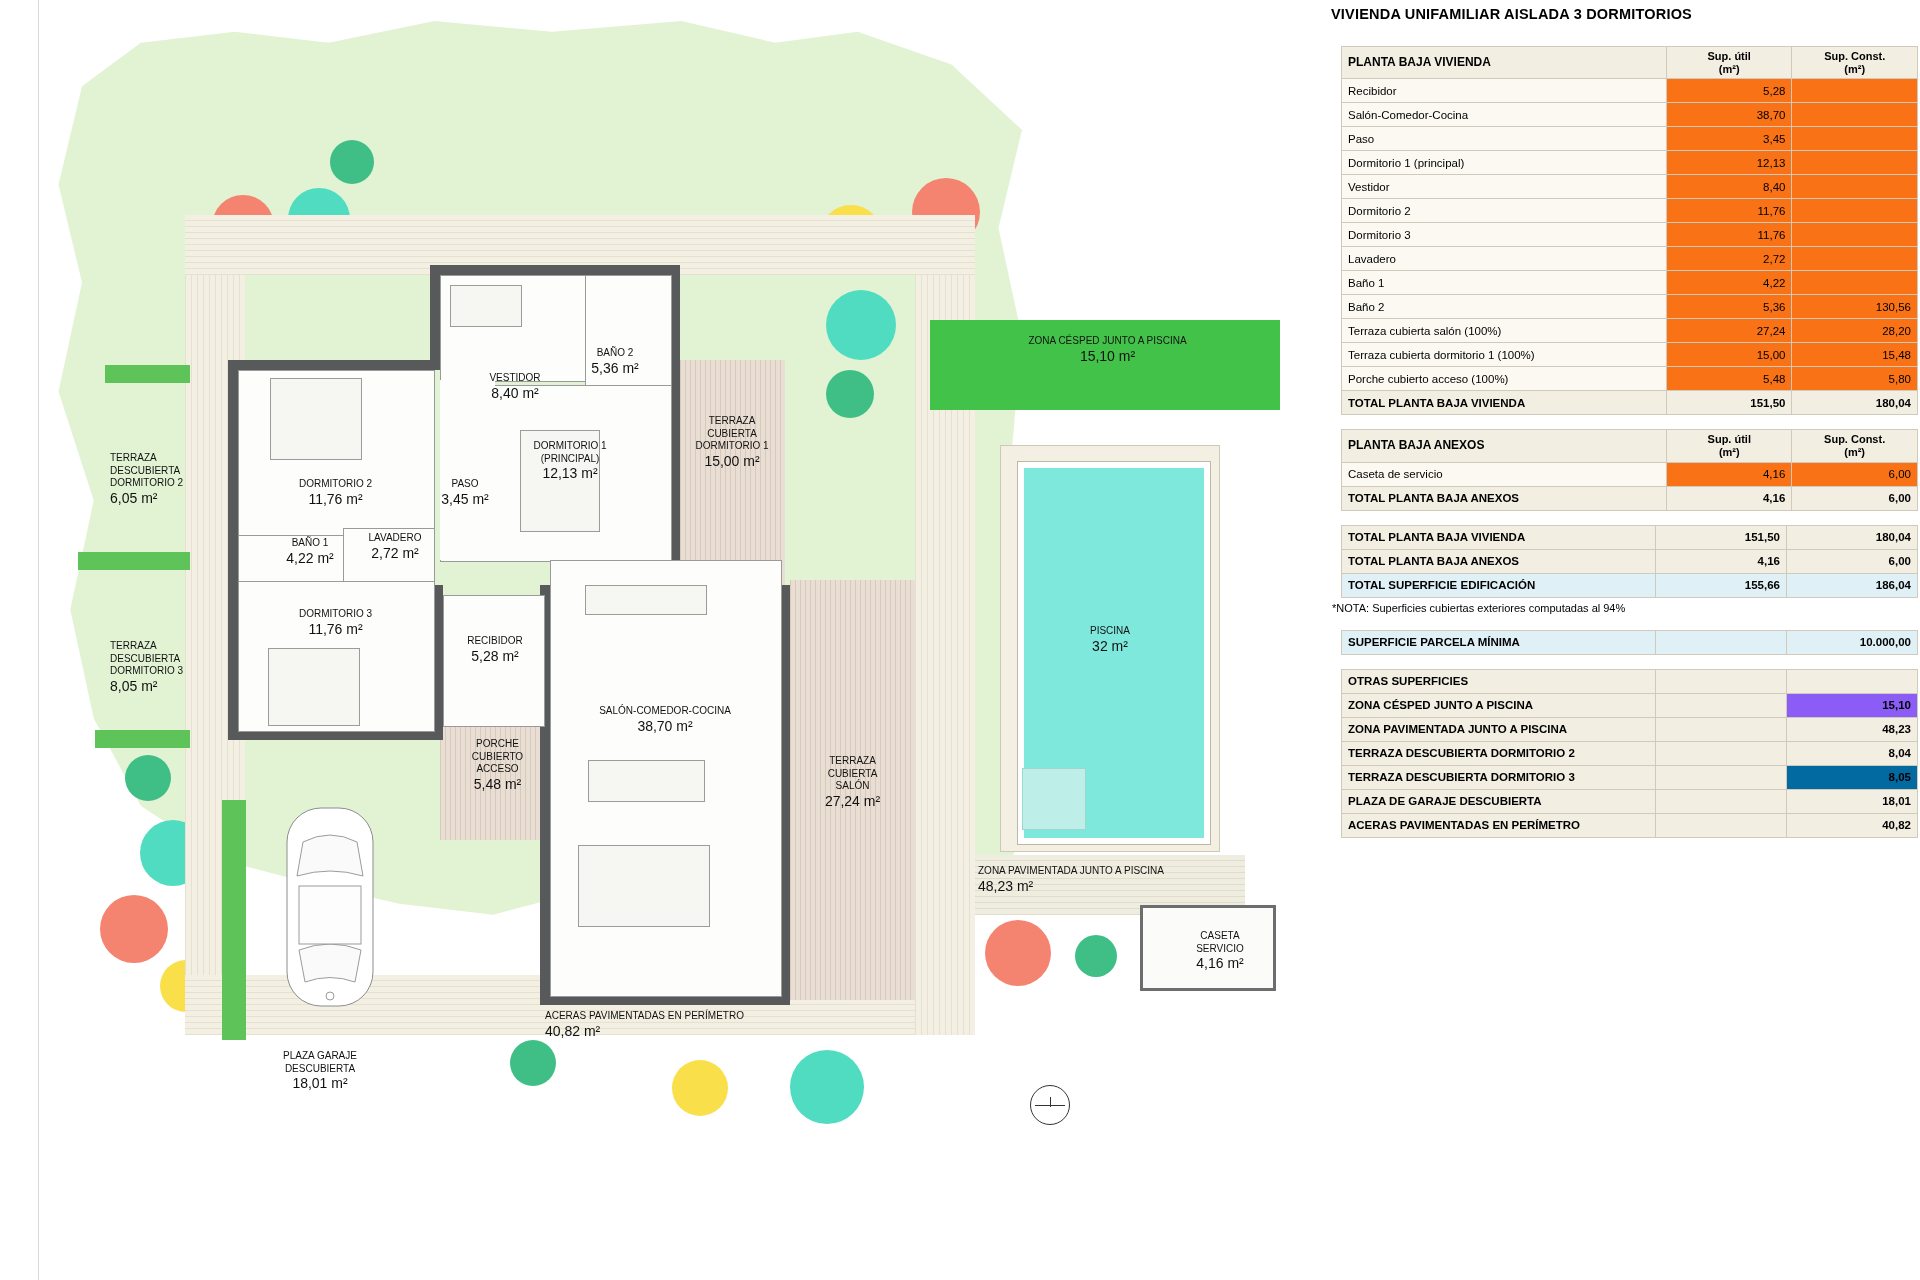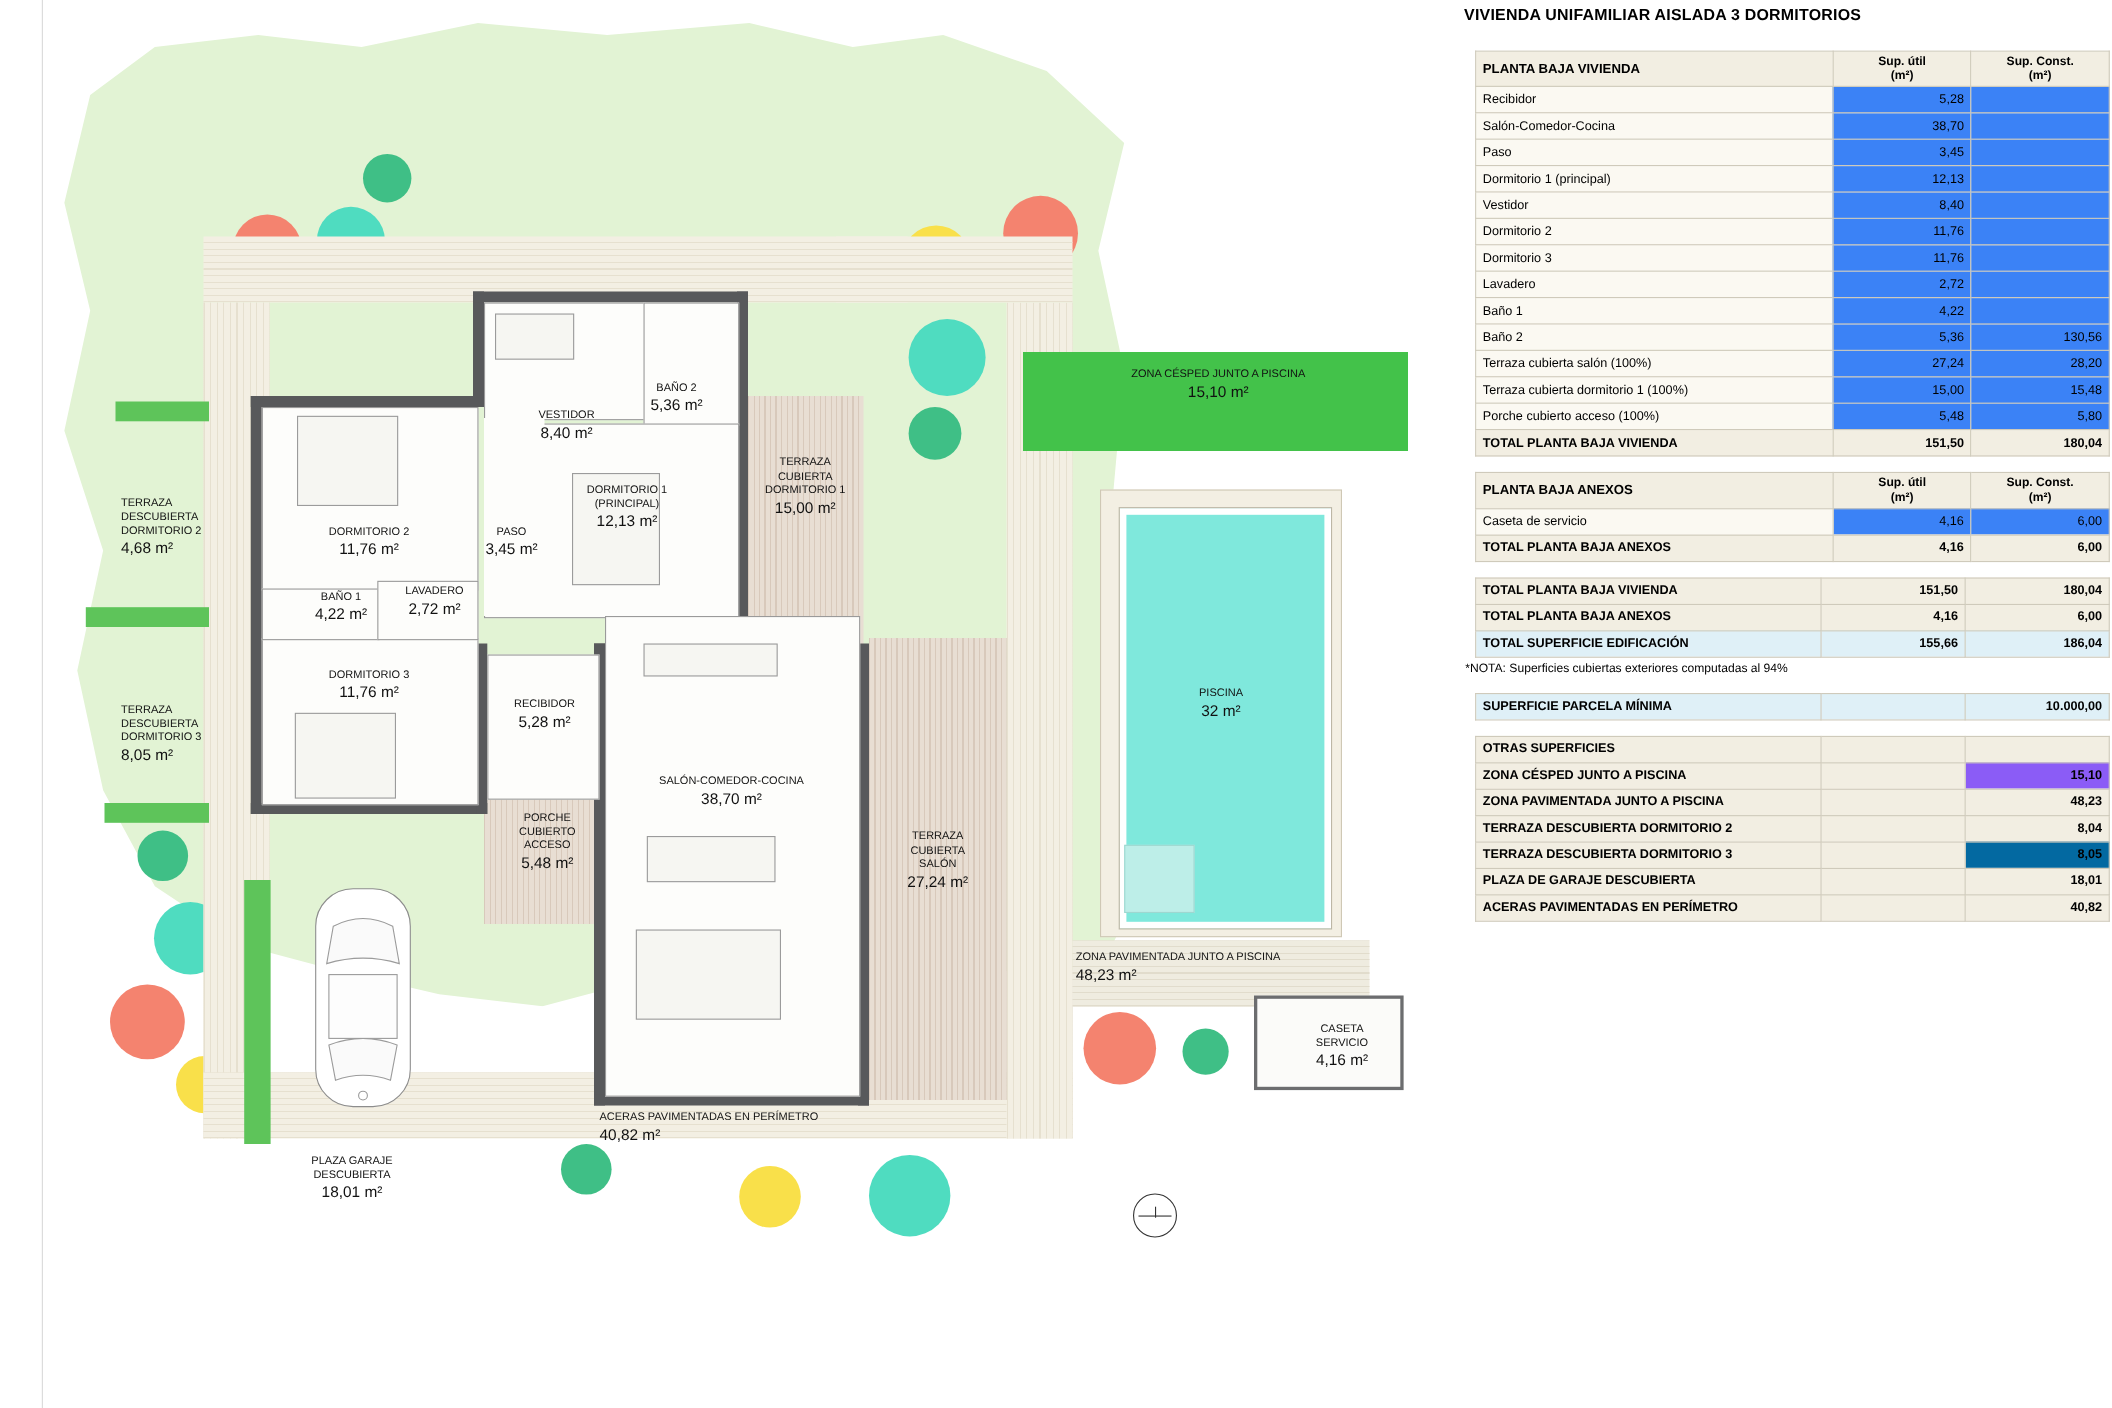--- a/index.html
+++ b/index.html
@@ -37,21 +37,21 @@
   .northmark:after{content:"";position:absolute;left:50%;top:28%;width:1px;height:10px;background:#333;}
 
   
   #panel{position:absolute;left:1325px;top:0;width:595px;height:1280px;}
   .ptitle{font-size:14.5px;font-weight:bold;letter-spacing:.2px;padding:6px 4px 24px 6px;}
   table.t{border-collapse:collapse;width:577px;margin-left:16px;font-size:11.5px;}
   table.t td,table.t th{border:1px solid #cfcabb;padding:3px 6px;height:17px;}
   .hdr td{background:#f2eee2;font-weight:bold;text-align:center;font-size:11px;line-height:1.15;}
   .hdr td.l{text-align:left;font-size:12px;}
   td.name{width:330px;background:#fbf9f2;}
-  td.num{width:118px;text-align:right;background:#3b82f6;}
+  td.num{width:118px;text-align:right;background:#f97316;}
   tr.total td{font-weight:bold;background:#f2eee2;}
   tr.grand td{font-weight:bold;background:#dff0f7;}
   .note{font-size:11px;padding:4px 6px 2px 7px;}
   .spacer{height:14px;}
   .edge{position:absolute;left:38px;top:0;width:1px;height:1280px;background:#d9d9d9;}
 </style>
 </head>
 <body>
 
 <div class="page">
@@ -196,21 +196,21 @@
     <div class="lbl" style="left:800px;top:755px;width:105px;">
       <span>TERRAZA</span><br>
       <span>CUBIERTA</span><br>
       <span>SALÓN</span><br>
       <span class="sz">27,24 m²</span>
     </div>
     <div class="lbl" style="left:110px;top:452px;width:105px;text-align:left;">
       <span>TERRAZA</span><br>
       <span>DESCUBIERTA</span><br>
       <span>DORMITORIO 2</span><br>
-      <span class="sz">4,68 m²</span>
+      <span class="sz">6,05 m²</span>
     </div>
     <div class="lbl" style="left:110px;top:640px;width:105px;text-align:left;">
       <span>TERRAZA</span><br>
       <span>DESCUBIERTA</span><br>
       <span>DORMITORIO 3</span><br>
       <span class="sz">8,05 m²</span>
     </div>
     <div class="lbl" style="left:245px;top:1050px;width:150px;">
       <span>PLAZA GARAJE</span><br>
       <span>DESCUBIERTA</span><br>

